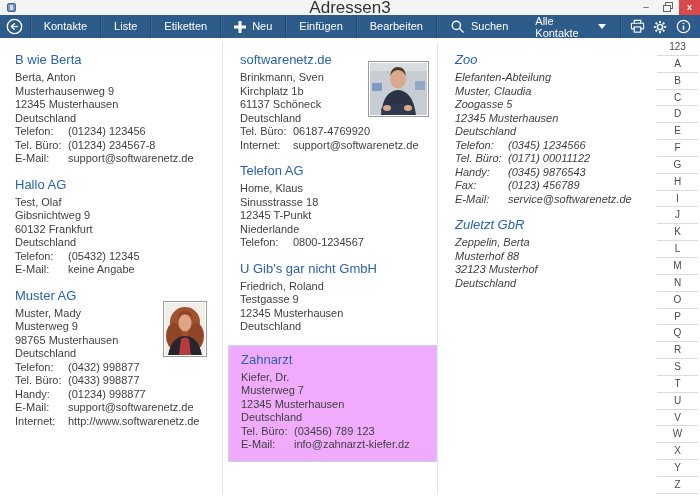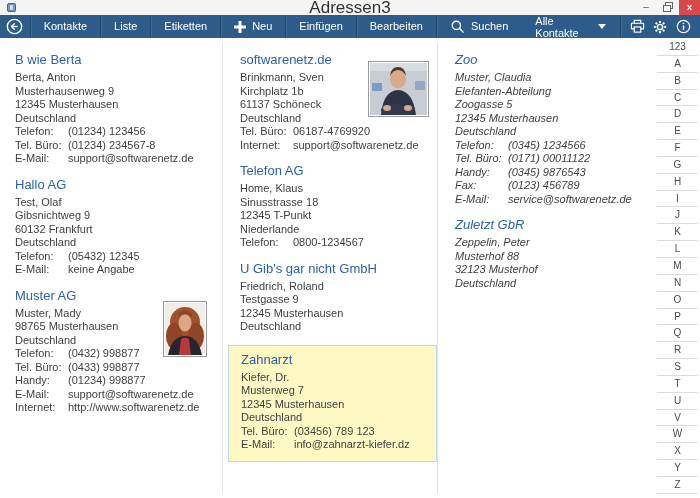--- a/index.html
+++ b/index.html
@@ -34,21 +34,21 @@
 
   .col { position:absolute; top:14px; }
   .col-0 { left:15px;  width:192px; }
   .col-1 { left:240px; width:191px; }
   .col-2 { left:455px; width:190px;font-style:italic; }
 
   .card { position:relative; margin-bottom:11px; }
   .card-title { font-size:13px; line-height:16px; margin-bottom:3px; color:#2b62ad; white-space:nowrap; }
   .line { font-size:11px; line-height:13.5px; color:#3f3f3f; white-space:nowrap; }
   .lbl { display:inline-block; width:53px; }
-  .card.selected { background:#fef9c3; border:1px solid #c3d6f0; margin-left:-12px; margin-right:-6px; padding:6px 6px 9px 12px; }
+  .card.selected { background:#f0abfc; border:1px solid #c3d6f0; margin-left:-12px; margin-right:-6px; padding:6px 6px 9px 12px; }
 
   .photo { position:absolute; background:#fff; border:1px solid #9a9a9a; padding:1px; line-height:0; }
   .photo svg { display:block; }
   .photo-woman { top:13px; right:0px; }
   .photo-man   { top:9px;  right:2px; }
 
   
   .index { position:absolute; top:1px; right:2px; width:41px; }
   .idx-item { height:16.85px; line-height:16px; text-align:center; font-size:10px; color:#4a4a4a; border-bottom:1px solid #dcdcdc; }
 </style>
@@ -178,20 +178,21 @@
                 <ellipse cx="20" cy="19" rx="15" ry="15" fill="#a0522d"></ellipse>
                 <ellipse cx="9" cy="33" rx="8" ry="13" fill="#8f4526"></ellipse>
                 <ellipse cx="31" cy="33" rx="8" ry="13" fill="#8f4526"></ellipse>
                 <ellipse cx="20" cy="20" rx="6.5" ry="8.5" fill="#dca687"></ellipse>
                 <path d="M13 14 Q20 7 27 14 L27 11 Q20 4 13 11 Z" fill="#8f4526"></path>
                 <path d="M3 52 Q7 33 20 33 Q33 33 37 52 Z" fill="#26242c"></path>
                 <path d="M14 52 L16 36 Q20 33 24 36 L26 52 Z" fill="#b8383b"></path>
               </svg>
             </span>
             <div class="line">Muster, Mady</div>
+            <div class="line">Musterweg 9</div>
             <div class="line">98765 Musterhausen</div>
             <div class="line">Deutschland</div>
             <div class="line"><span class="lbl">Telefon:</span><span class="val">(0432) 998877</span></div>
             <div class="line"><span class="lbl">Tel. Büro:</span><span class="val">(0433) 998877</span></div>
             <div class="line"><span class="lbl">Handy:</span><span class="val">(01234) 998877</span></div>
             <div class="line"><span class="lbl">E-Mail:</span><span class="val">support@softwarenetz.de</span></div>
             <div class="line"><span class="lbl">Internet:</span><span class="val">http://www.softwarenetz.de</span></div>
           </div>
         </div>
         <div class="col col-1">
@@ -239,34 +240,34 @@
             <div class="line">Musterweg 7</div>
             <div class="line">12345 Musterhausen</div>
             <div class="line">Deutschland</div>
             <div class="line"><span class="lbl">Tel. Büro:</span><span class="val">(03456) 789 123</span></div>
             <div class="line"><span class="lbl">E-Mail:</span><span class="val">info@zahnarzt-kiefer.dz</span></div>
           </div>
         </div>
         <div class="col col-2">
           <div class="card">
             <div class="card-title">Zoo</div>
+            <div class="line">Elefanten-Abteilung</div>
             <div class="line">Muster, Claudia</div>
-            <div class="line">Elefanten-Abteilung</div>
             <div class="line">Zoogasse 5</div>
             <div class="line">12345 Musterhausen</div>
             <div class="line">Deutschland</div>
             <div class="line"><span class="lbl">Telefon:</span><span class="val">(0345) 1234566</span></div>
             <div class="line"><span class="lbl">Tel. Büro:</span><span class="val">(0171) 00011122</span></div>
             <div class="line"><span class="lbl">Handy:</span><span class="val">(0345) 9876543</span></div>
             <div class="line"><span class="lbl">Fax:</span><span class="val">(0123) 456789</span></div>
             <div class="line"><span class="lbl">E-Mail:</span><span class="val">service@softwarenetz.de</span></div>
           </div>
           <div class="card">
             <div class="card-title">Zuletzt GbR</div>
-            <div class="line">Zeppelin, Peter</div>
+            <div class="line">Zeppelin, Berta</div>
             <div class="line">Musterhof 88</div>
             <div class="line">32123 Musterhof</div>
             <div class="line">Deutschland</div>
           </div>
         </div>
       </div>
     <div class="index" id="index-root">
         <div class="idx-item">123</div>
         <div class="idx-item">A</div>
         <div class="idx-item">B</div>

